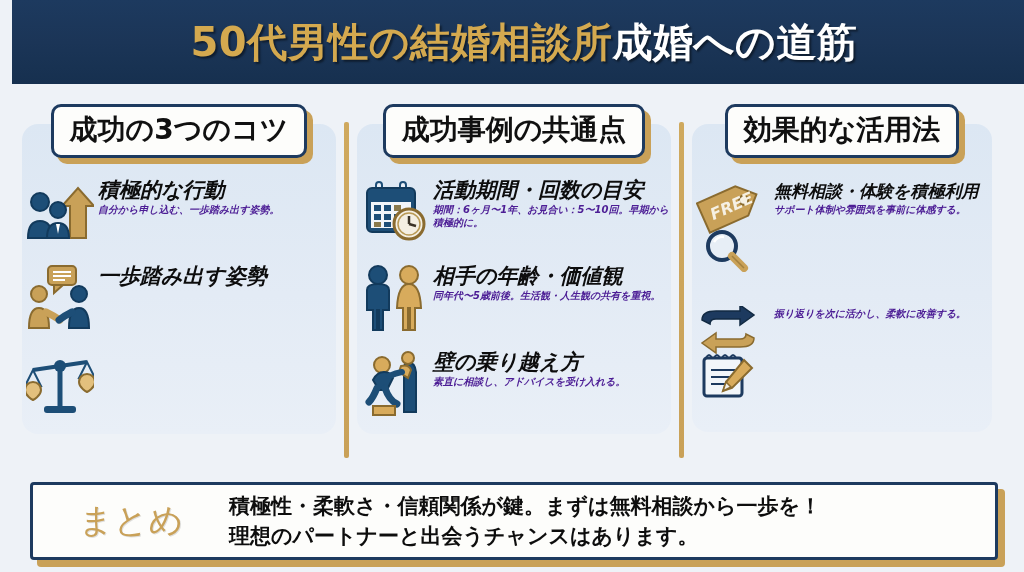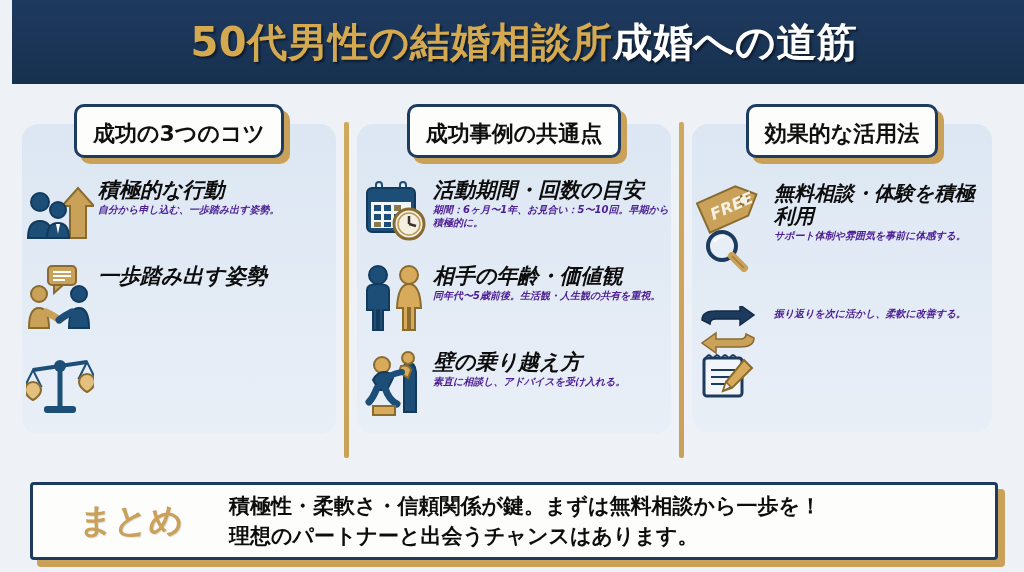--- a/index.html
+++ b/index.html
@@ -48,56 +48,56 @@
     background:linear-gradient(180deg,#dce7f3 0%,#e3ebf5 55%,#e9eff7 100%);
     border-radius:16px;
   }
 
   .badge{
     position:relative;z-index:3;
     display:inline-block;
     background:#fdfdfb;
     border:3px solid #1d3a5f;
     border-radius:10px;
-    padding:12px 16px 6px 16px;
-    font-size:22px;font-weight:bold;color:#101010;
+    padding:4px 16px 6px 16px;
+    font-size:28px;font-weight:bold;color:#101010;
     box-shadow:6px 6px 0 #c9a158;
     white-space:nowrap;
   }
   .badge-wrap{position:relative;z-index:3;text-align:center;padding-top:2px;}
 
   .items{position:relative;z-index:2;padding:18px 10px 0 12px;font-style:italic;}
   .item{display:flex;align-items:flex-start;margin-bottom:14px;}
   .item .ico{flex:0 0 auto;width:68px;height:72px;position:relative;margin-right:4px;}
   .item .txt{flex:1 1 auto;padding-top:2px;}
   .i-head{
     font-size:21px;font-weight:bold;color:#0d0d0d;line-height:1.16;
     margin-bottom:2px;white-space:nowrap;
   }
   .i-head.wrap2{white-space:normal;}
   .i-body{font-size:10px;font-weight:bold;color:#4c1d95;line-height:1.28;}
 
   
   .col-c .items{padding-top:22px;}
   .col-c .item{margin-bottom:34px;}
-  .col-c .i-head{font-size:20px;}
+  .col-c .i-head{font-size:17px;}
   .col-c .ico{width:74px;height:92px;}
 
   
   .summary{
     position:absolute;left:30px;top:398px;width:962px;height:72px;
     background:#fdfdfb;
     border:3px solid #1d3a5f;
     border-radius:4px;
     box-shadow:7px 7px 0 #c9a158;
     display:flex;align-items:center;
   }
   .sum-label{
     flex:0 0 auto;width:196px;text-align:center;
-    font-size:34px;font-weight:bold;color:#c9a158;
+    font-size:34px;font-weight:normal;color:#c9a158;
     text-shadow:1px 1px 0 rgba(0,0,0,.12);
   }
   .sum-lines{flex:1 1 auto;}
   .sum-line{font-size:21px;font-weight:bold;color:#0d0d0d;line-height:1.45;white-space:nowrap;}
 
   
   .ico svg{display:block;}
 </style>
 </head>
 <body>

